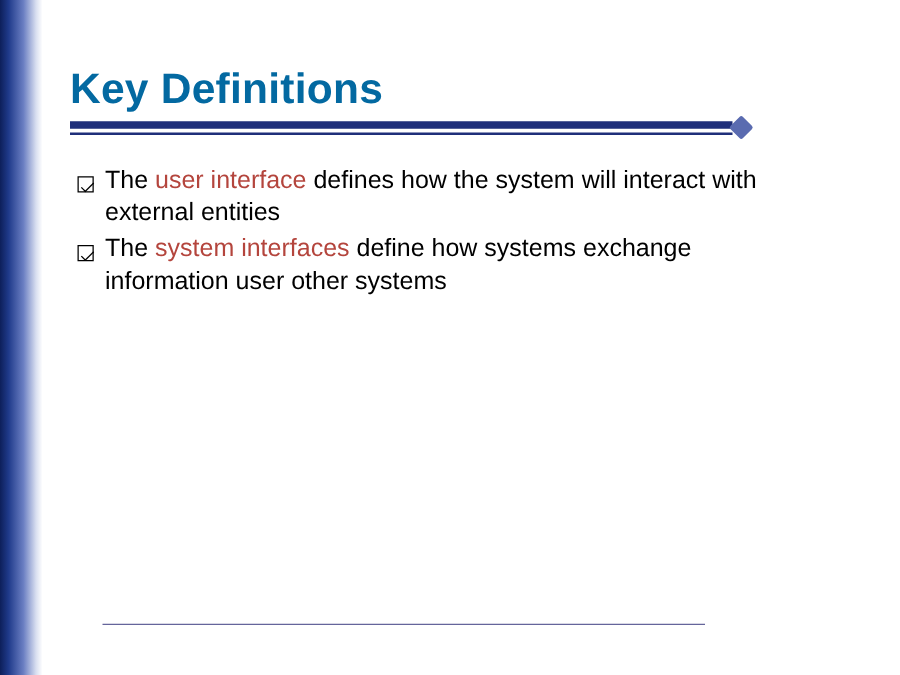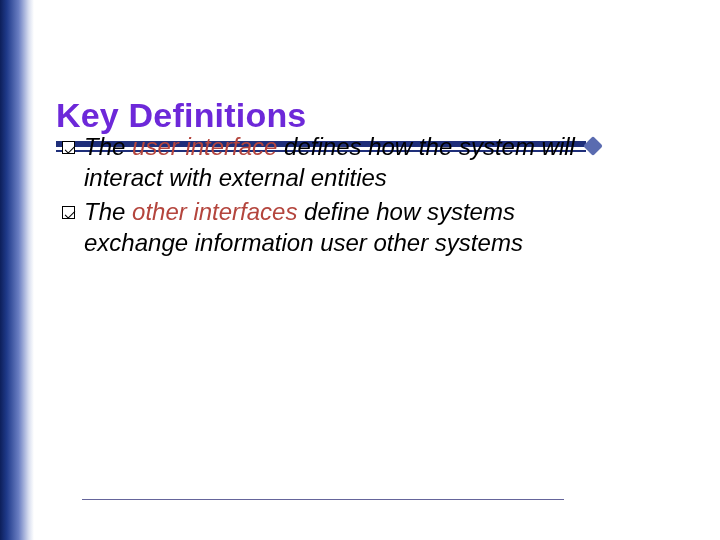--- a/index.html
+++ b/index.html
@@ -33,23 +33,22 @@
   }
   .title-block {
     position: absolute;
     left: 56px;
     top: 52px;
     width: 600px;
   }
   .title {
     font-size: 34px;
     font-weight: bold;
-    color: #6d28d9;
+    color: #0369a1;
     letter-spacing: 0.2px;
-    margin-top: 44px;
   }
   .title-underline {
     position: relative;
     margin-top: 6px;
     height: 14px;
   }
   .title-underline .thick {
     position: absolute;
     left: 0;
     top: 0;
@@ -78,24 +77,23 @@
   .body {
     position: absolute;
     left: 62px;
     top: 132px;
     width: 560px;
     color: #000000;
   }
   .item {
     position: relative;
     padding-left: 22px;
-    font-size: 24px;
+    font-size: 20px;
     line-height: 1.28;
     margin-bottom: 4px;
-    font-style: italic;
   }
   .bullet {
     position: absolute;
     left: 0;
     top: 9px;
     width: 13px;
     height: 13px;
     border: 1.5px solid #000;
     box-sizing: border-box;
     background: #fff;
@@ -142,19 +140,19 @@
 
   <div class="body">
 
     <div class="item">
       <span class="bullet"></span>
       <span>The </span><span class="em">user interface</span><span> defines how the system will interact with external entities</span>
     </div>
 
     <div class="item">
       <span class="bullet"></span>
-      <span>The </span><span class="em">other interfaces</span><span> define how systems exchange information user other systems</span>
+      <span>The </span><span class="em">system interfaces</span><span> define how systems exchange information user other systems</span>
     </div>
 
   </div>
 
   <div class="footer-rule"></div>
 </div>
 
 </body></html>

